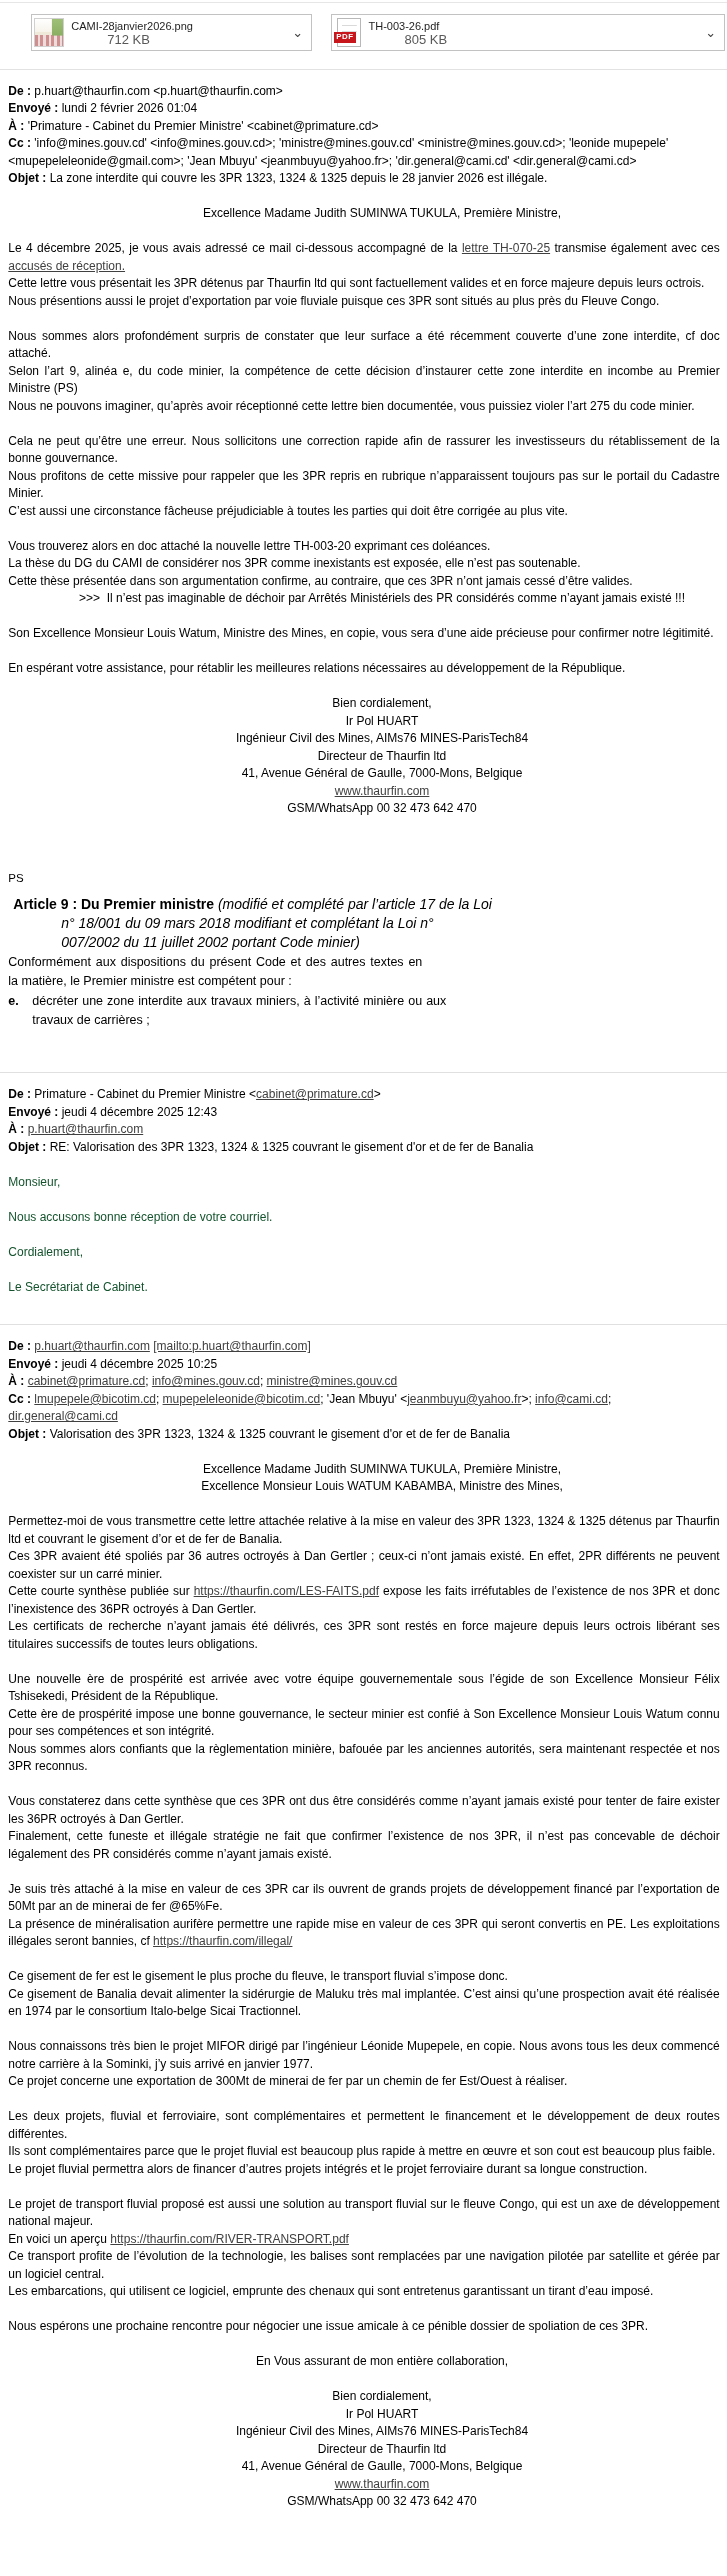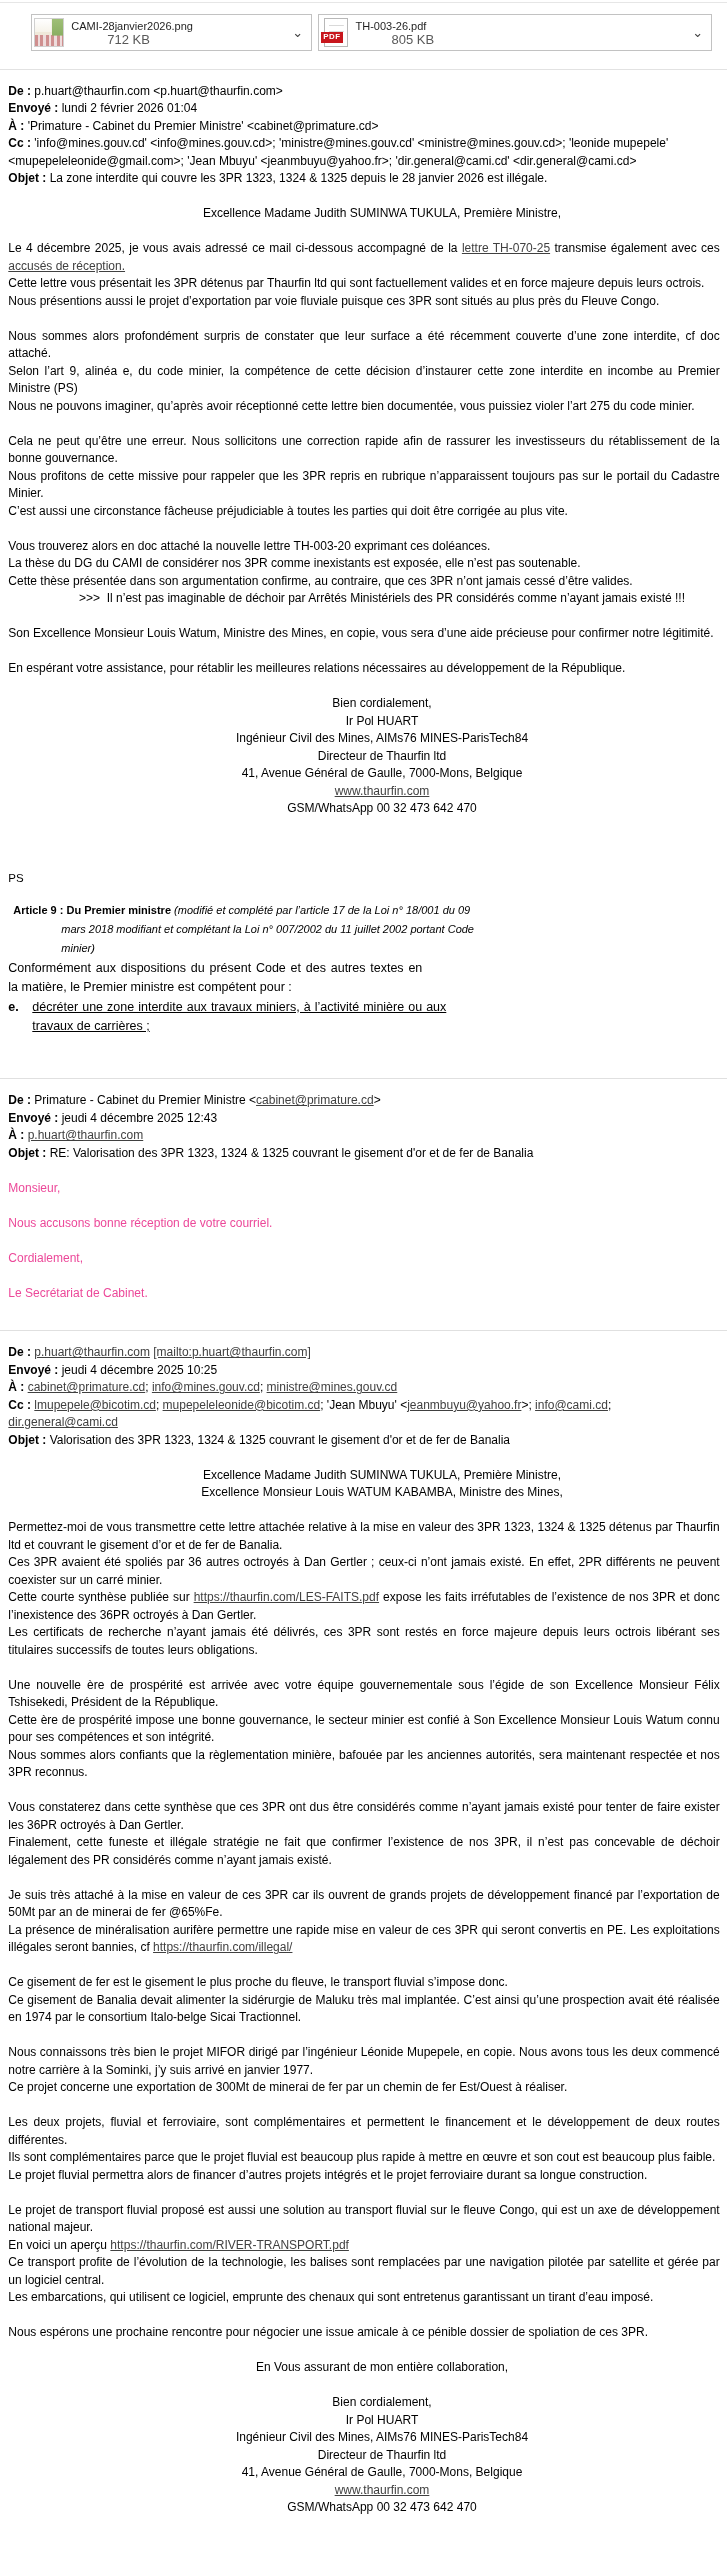--- a/index.html
+++ b/index.html
@@ -1,20 +1,20 @@
 <!DOCTYPE html>
 <html style="font-size:14.8px"><head>
 <meta charset="utf-8">
 <style>
   html,body{margin:0;padding:0;background:#ffffff;}
   body{width:728px;font-family:"Liberation Sans",sans-serif;color:#000;}
   .page{width:728px;overflow:hidden;background:#fff;}
 
   
-  .att-bar{position:relative;display:flex;gap:6px;padding:14px 0 17.5px 30.5px;border-bottom:0.9px solid #e2e2e2;}
+  .att-bar{position:relative;display:flex;gap:19px;padding:14px 0 17.5px 30.5px;border-bottom:0.9px solid #e2e2e2;}
   .att-bar::before{content:"";position:absolute;top:1.8px;left:0;right:0;border-top:0.9px solid #e6e6e6;}
   .att-card{box-sizing:border-box;height:37px;border:0.9px solid #c2c2c2;background:#fff;display:flex;align-items:center;gap:7.4px;padding:1.8px 5.5px 1.8px 2.8px;}
   .att-card.w1{width:281px;}
   .att-card.w2{width:394px;}
   .att-thumb{width:29.6px;height:29.6px;flex:0 0 29.6px;border:0.9px solid #d0d0d0;box-sizing:border-box;
     background:
       linear-gradient(#ffffff,#f6f3ea) 0 0/16.6px 13px no-repeat,
       linear-gradient(#9fbf77,#8aae62) 16.6px 0/11px 16.6px no-repeat,
       repeating-linear-gradient(90deg,#cf8f8f 0 2.8px,#eedcdc 2.8px 5.5px) 0 16.6px/28px 11px no-repeat,
       #efe9da;}
@@ -31,29 +31,29 @@
   .email{padding:13px 8.3px 0 8.3px;}
   .email.e0{padding-bottom:42px;}
   .email.e1{padding-bottom:28px;}
   .email.e2{padding-bottom:54px;}
   .sep{border:0;border-top:0.9px solid #e0e0e0;margin:0;}
   .hline{font-size:12px;line-height:17.5px;color:#000;}
   .hlabel{font-weight:bold;}
   .body{margin-top:0;}
   .para{font-size:12px;line-height:17.5px;text-align:justify;}
   .navy{color:#1f3864;}
-  .navy .para{color:#ec4899;text-align:left;}
+  .navy .para{color:#14532d;text-align:left;}
   a.lnk{color:#404040;text-decoration:underline;cursor:pointer;}
   .b{font-weight:bold;}
   .i{font-style:italic;}
   .left{text-align:center;margin-left:36px;}
   .ps-label{text-align:left;font-size:11.5px;}
-  .art-title{width:434px;padding-left:53px;text-indent:-48px;line-height:19.4px;font-size:11px;text-align:left;margin-top:13px;}
+  .art-title{width:434px;padding-left:53px;text-indent:-48px;line-height:19.4px;font-size:14px;text-align:left;margin-top:7px;}
   .art-body{width:414px;text-align:justify;font-size:12.5px;line-height:19.4px;}
-  .art-item{width:414px;padding-left:24px;text-indent:-24px;text-align:justify;font-size:12.5px;line-height:19.4px;text-decoration:underline;}
+  .art-item{width:414px;padding-left:24px;text-indent:-24px;text-align:justify;font-size:12.5px;line-height:19.4px;}
   .marker{display:inline-block;width:24px;text-indent:0;font-weight:bold;}
 </style>
 </head>
 <body>
 
 <div class="page">
 
   <div class="att-bar">
     <div class="att-card w1">
       <span class="att-thumb"></span>

